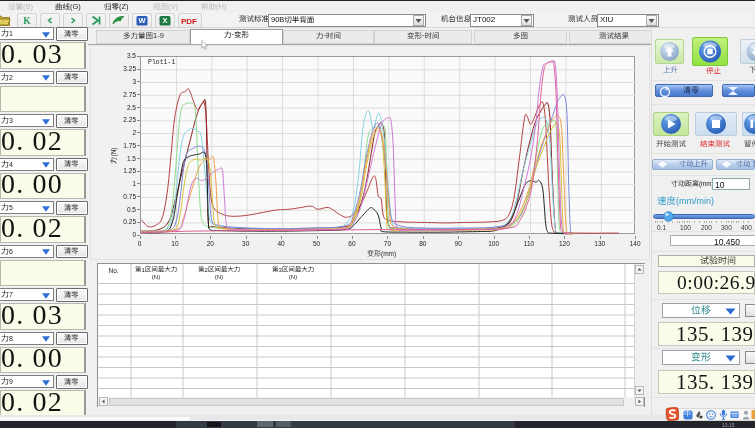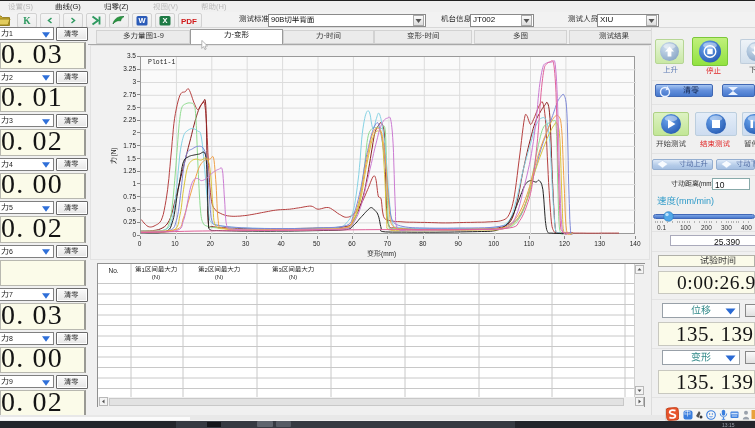--- a/index.html
+++ b/index.html
@@ -315,21 +315,20 @@
     </svg>
     <svg class="abs" style="left:41px;top:74.0px" width="11" height="8">
       <path d="M1 1.2 L5 6.8 L9 1.2 z" fill="#2f6fd8"></path>
     </svg>
     <div class="abs" style="left:56px;top:70.5px;width:32px;height:13.5px;background:linear-gradient(#fafafa,#e6e6e6);border:1px solid #6a6a6a;border-radius:1px;box-shadow:inset 0 0 0 1px #fff"></div>
     <svg style="position:absolute;left:64px;top:73.3px;" width="15" height="9">
       <use href="#u6E05" fill="#222" transform="translate(0.00,6.19) scale(0.00720,-0.00720)"></use>
       <use href="#u96F6" fill="#222" transform="translate(7.20,6.19) scale(0.00720,-0.00720)"></use>
     </svg>
     <div class="abs" style="left:0;top:85.5px;width:86px;height:26.5px;background:#fbfbe9;border:1px solid #b8b8b0;border-right:2px solid #9a9a94"></div>
-    <div class="abs num" style="left:1px;top:83.1px;font-size:28px;line-height:28px;letter-spacing:1.2px">0.&nbsp;01</div>
     <div class="abs" style="left:-2px;top:114.0px;width:56px;height:13px;background:#fff;border:1px solid #808080"></div>
     <svg style="position:absolute;left:1px;top:116.0px" width="14" height="11">
       <use href="#u529B" fill="#222" transform="translate(0.00,6.88) scale(0.00800,-0.00800)"></use>
       <text x="8.00" y="6.88" font-family="&quot;Liberation Sans&quot;, sans-serif" font-size="7px" fill="#222">3</text>
     </svg>
     <svg class="abs" style="left:41px;top:117.5px" width="11" height="8">
       <path d="M1 1.2 L5 6.8 L9 1.2 z" fill="#2f6fd8"></path>
     </svg>
     <div class="abs" style="left:56px;top:114.0px;width:32px;height:13.5px;background:linear-gradient(#fafafa,#e6e6e6);border:1px solid #6a6a6a;border-radius:1px;box-shadow:inset 0 0 0 1px #fff"></div>
     <svg style="position:absolute;left:64px;top:116.8px;" width="15" height="9">
@@ -809,21 +808,21 @@
       <circle cx="5.5" cy="5.5" r="4.8" fill="#52a8e8" stroke="#2a80c0" stroke-width="0.7"></circle>
       <circle cx="4" cy="3.5" r="1.7" fill="#bce2fa"></circle>
     </svg>
     <div class="abs" style="left:655px;top:220.5px;width:98px;height:2px;background:repeating-linear-gradient(90deg,#b4b4b4 0,#b4b4b4 0.7px,transparent 0.7px,transparent 2.45px)"></div>
     <div class="abs" style="left:657px;top:224px;font-size:6.5px;color:#333">0.1</div>
     <div class="abs" style="left:680px;top:224px;font-size:6.5px;color:#333">100</div>
     <div class="abs" style="left:701px;top:224px;font-size:6.5px;color:#333">200</div>
     <div class="abs" style="left:721px;top:224px;font-size:6.5px;color:#333">300</div>
     <div class="abs" style="left:741px;top:224px;font-size:6.5px;color:#333">400</div>
     <div class="abs" style="left:669.5px;top:234.5px;width:86px;height:11.5px;background:#fff;border:1px solid #aab"></div>
-    <div class="abs" style="left:714px;top:236.5px;font-size:8.5px;color:#111">25.390</div>
+    <div class="abs" style="left:714px;top:236.5px;font-size:8.5px;color:#111">10.450</div>
     <div class="abs" style="left:658px;top:254.5px;width:97px;height:12.5px;background:#fbfbe9;border:1px solid #b0b0a8"></div>
     <svg style="position:absolute;left:700px;top:256.2px;" width="37" height="11">
       <use href="#u8BD5" fill="#333" transform="translate(0.00,7.74) scale(0.00900,-0.00900)"></use>
       <use href="#u9A8C" fill="#333" transform="translate(9.00,7.74) scale(0.00900,-0.00900)"></use>
       <use href="#u65F6" fill="#333" transform="translate(18.00,7.74) scale(0.00900,-0.00900)"></use>
       <use href="#u95F4" fill="#333" transform="translate(27.00,7.74) scale(0.00900,-0.00900)"></use>
     </svg>
     <div class="abs" style="left:658px;top:270.5px;width:97px;height:23px;background:#fbfbe9;border:1px solid #c8c8c0"></div>
     <div class="abs num" style="left:677px;top:271.5px;font-size:19.5px;letter-spacing:0.5px">0:00:26.9</div>
     <div class="abs" style="left:662px;top:303px;width:78px;height:14.5px;background:#fff;border:1px solid #98a0a8"></div>

